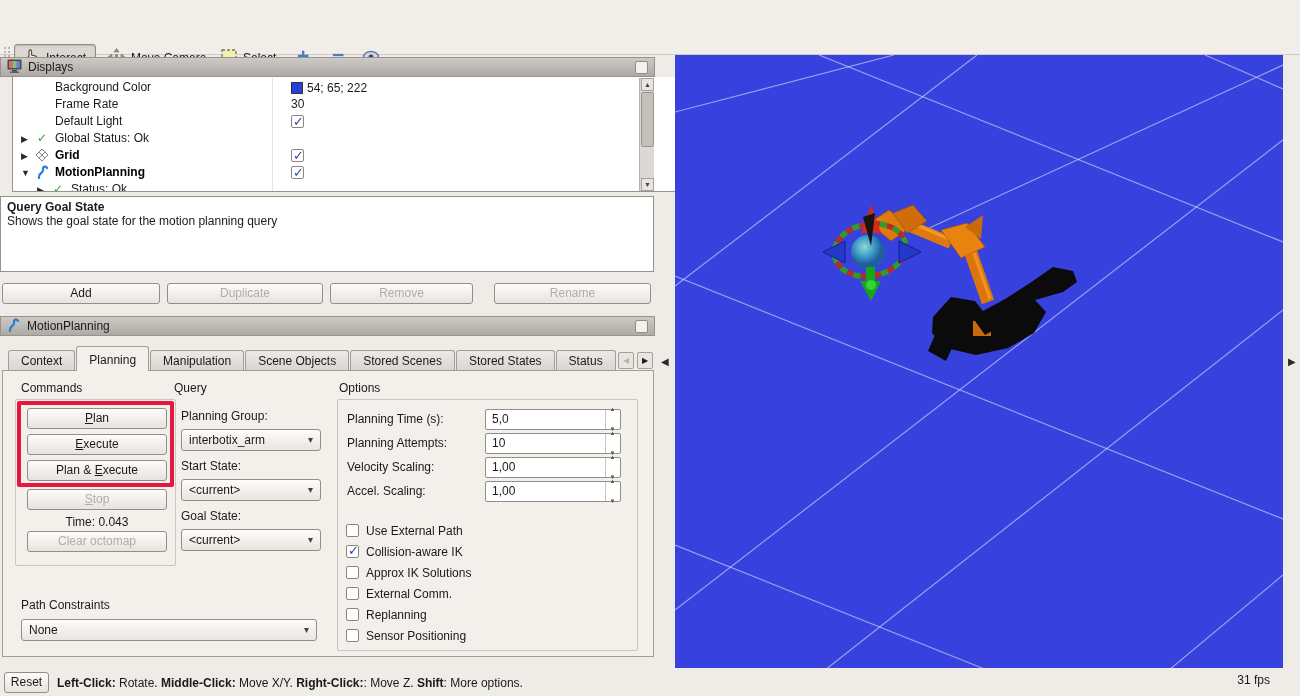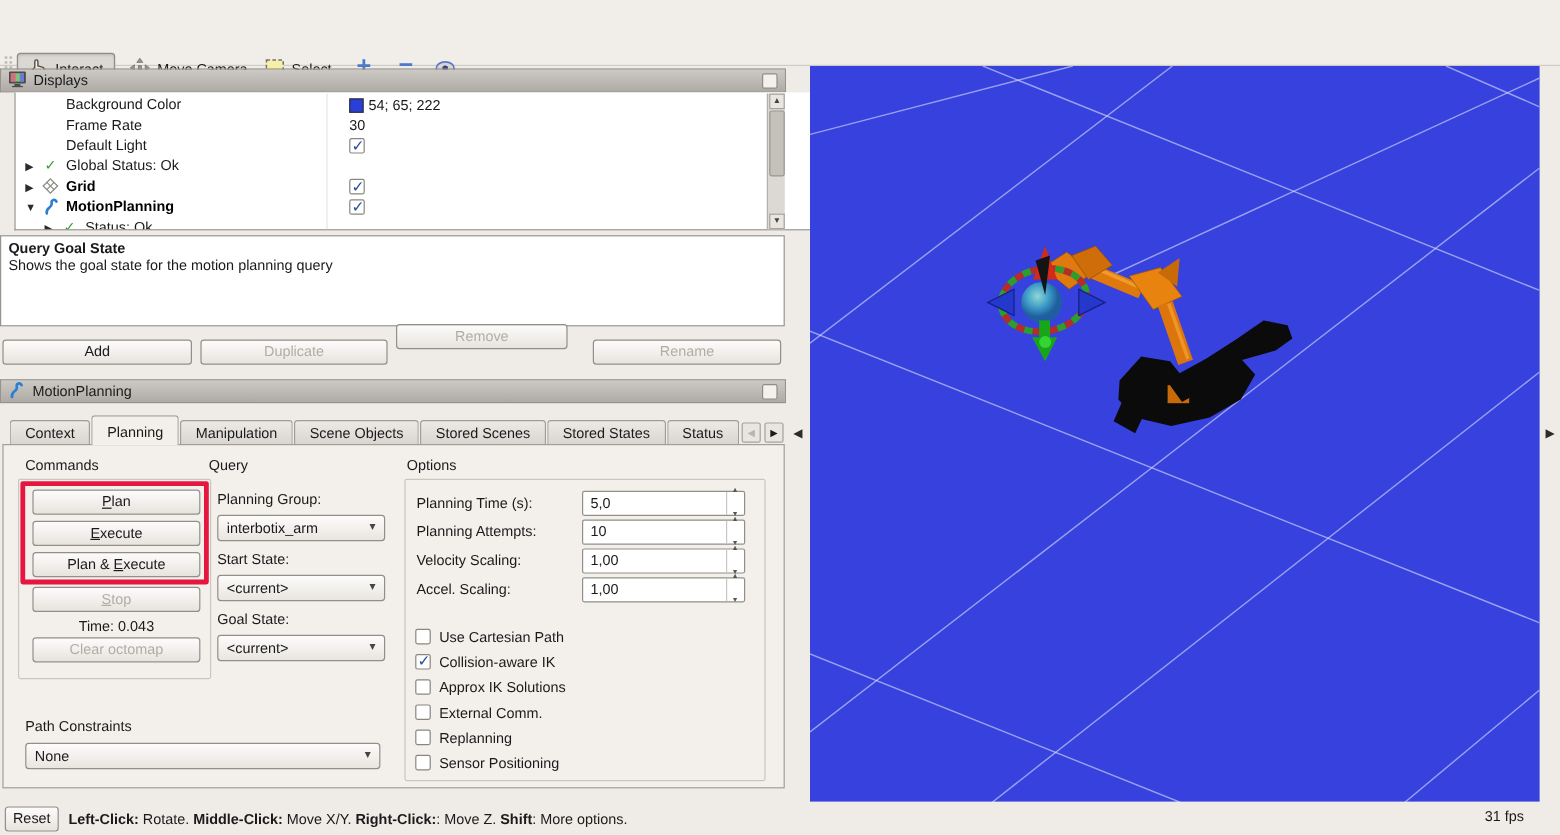--- a/index.html
+++ b/index.html
@@ -225,21 +225,21 @@
   <span class="varrow" style="bottom:0">▼</span>
 </div>
 
 <div class="abs helpbox">
   <div style="font-weight:bold">Query Goal State</div>
   <div>Shows the goal state for the motion planning query</div>
 </div>
 
 <div class="abs btn" style="left:2px;   top:283px; width:158px">Add</div>
 <div class="abs btn disabled" style="left:167px; top:283px; width:156px">Duplicate</div>
-<div class="abs btn disabled" style="left:330px; top:270px; width:143px">Remove</div>
+<div class="abs btn disabled" style="left:330px; top:283px; width:143px">Remove</div>
 <div class="abs btn disabled" style="left:494px; top:283px; width:157px">Rename</div>
 
 <div class="abs phead" style="top:316px">
   <span>
     <svg width="14" height="14" viewBox="0 0 14 14">
         <path d="M3,13 C2,7 8,9 7,4 C6.5,1.5 10,0.5 11,3" fill="none" stroke="#2a7fd4" stroke-width="2.2" stroke-linecap="round"></path>
       </svg>
   </span>
   <span>MotionPlanning</span>
   <span class="float-box"></span>
@@ -294,21 +294,21 @@
         <span>▼</span>
       </span></div>
   <span class="optrow" style="top:110px">Accel. Scaling:</span>
   <div class="spin" style="left:482px; top:110px; width:136px"><span>1,00</span><span class="spin-btns">
         <span>▲</span>
         <span>▼</span>
       </span></div>
 
   <div class="optcheck" style="top:151px">
     <span class="checkbox"></span>
-    <span>Use Cartesian Path</span>
+    <span>Use External Path</span>
   </div>
   <div class="optcheck" style="top:172px">
     <span class="checkbox checked"></span>
     <span>Collision-aware IK</span>
   </div>
   <div class="optcheck" style="top:193px">
     <span class="checkbox"></span>
     <span>Approx IK Solutions</span>
   </div>
   <div class="optcheck" style="top:214px">

